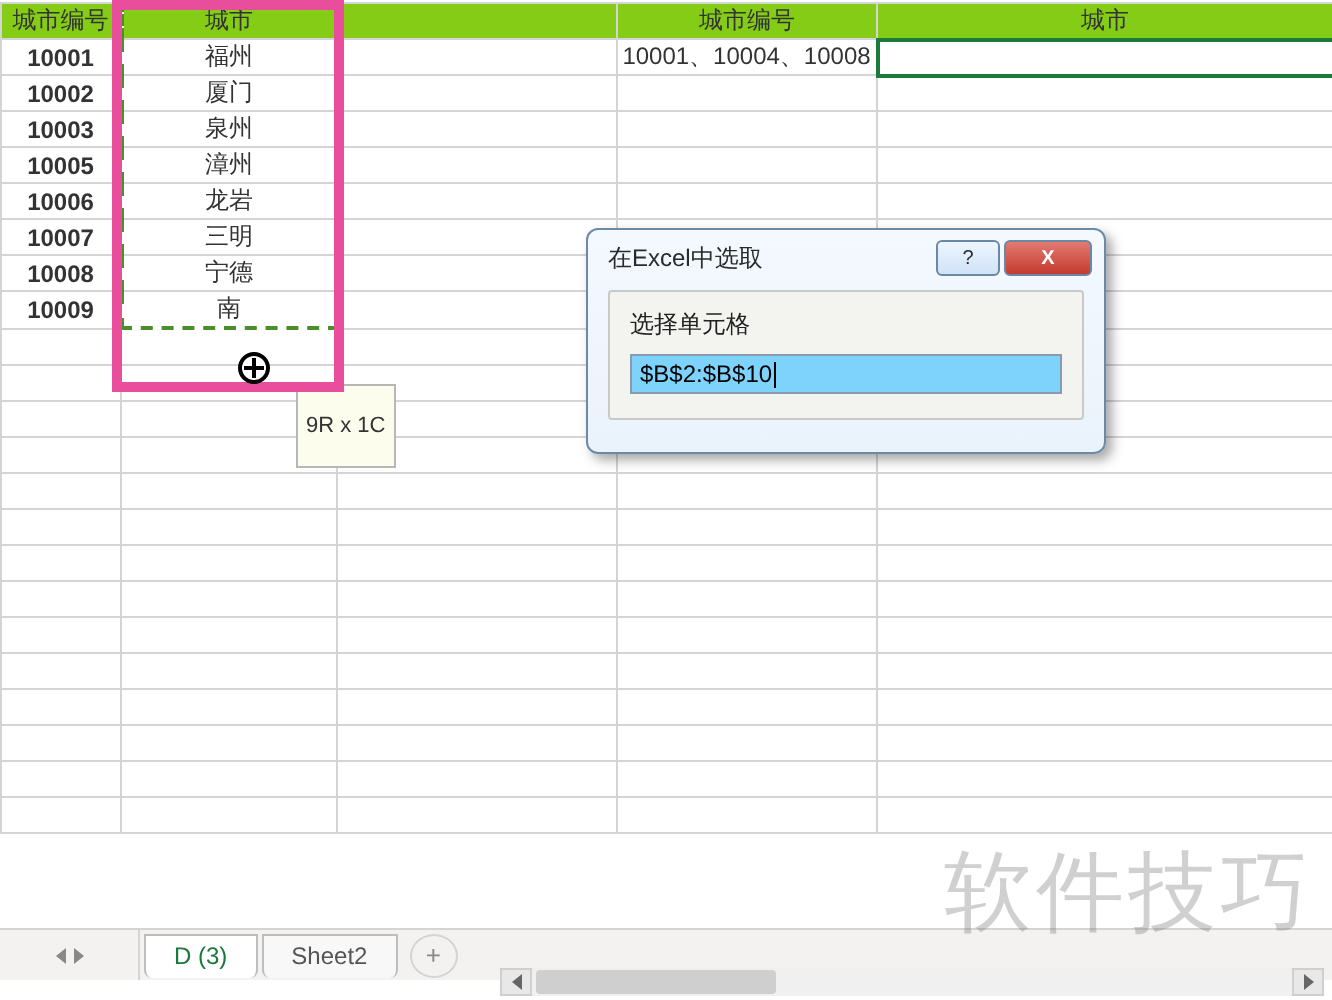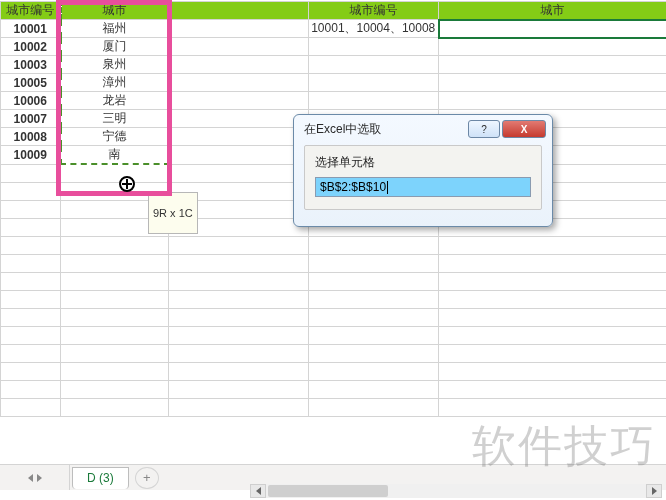--- a/index.html
+++ b/index.html
@@ -463,20 +463,21 @@
     </div>
   </div>
 </div>
 
 <div class="tab-bar">
   <div class="tab-nav">
     <span class="l"></span>
     <span class="r"></span>
   </div>
   <div class="tab active">D (3)</div>
+  <div class="tab">Sheet2</div>
   <div class="tab-add">+</div>
 </div>
 
 <div class="hscroll">
   <div class="track"></div>
   <div class="btn" style="left:0">
     <span style="display:inline-block;width:0;height:0;border-top:4px solid transparent;border-bottom:4px solid transparent;border-right:5px solid #666"></span>
   </div>
   <div class="thumb"></div>
   <div class="btn" style="right:0">

